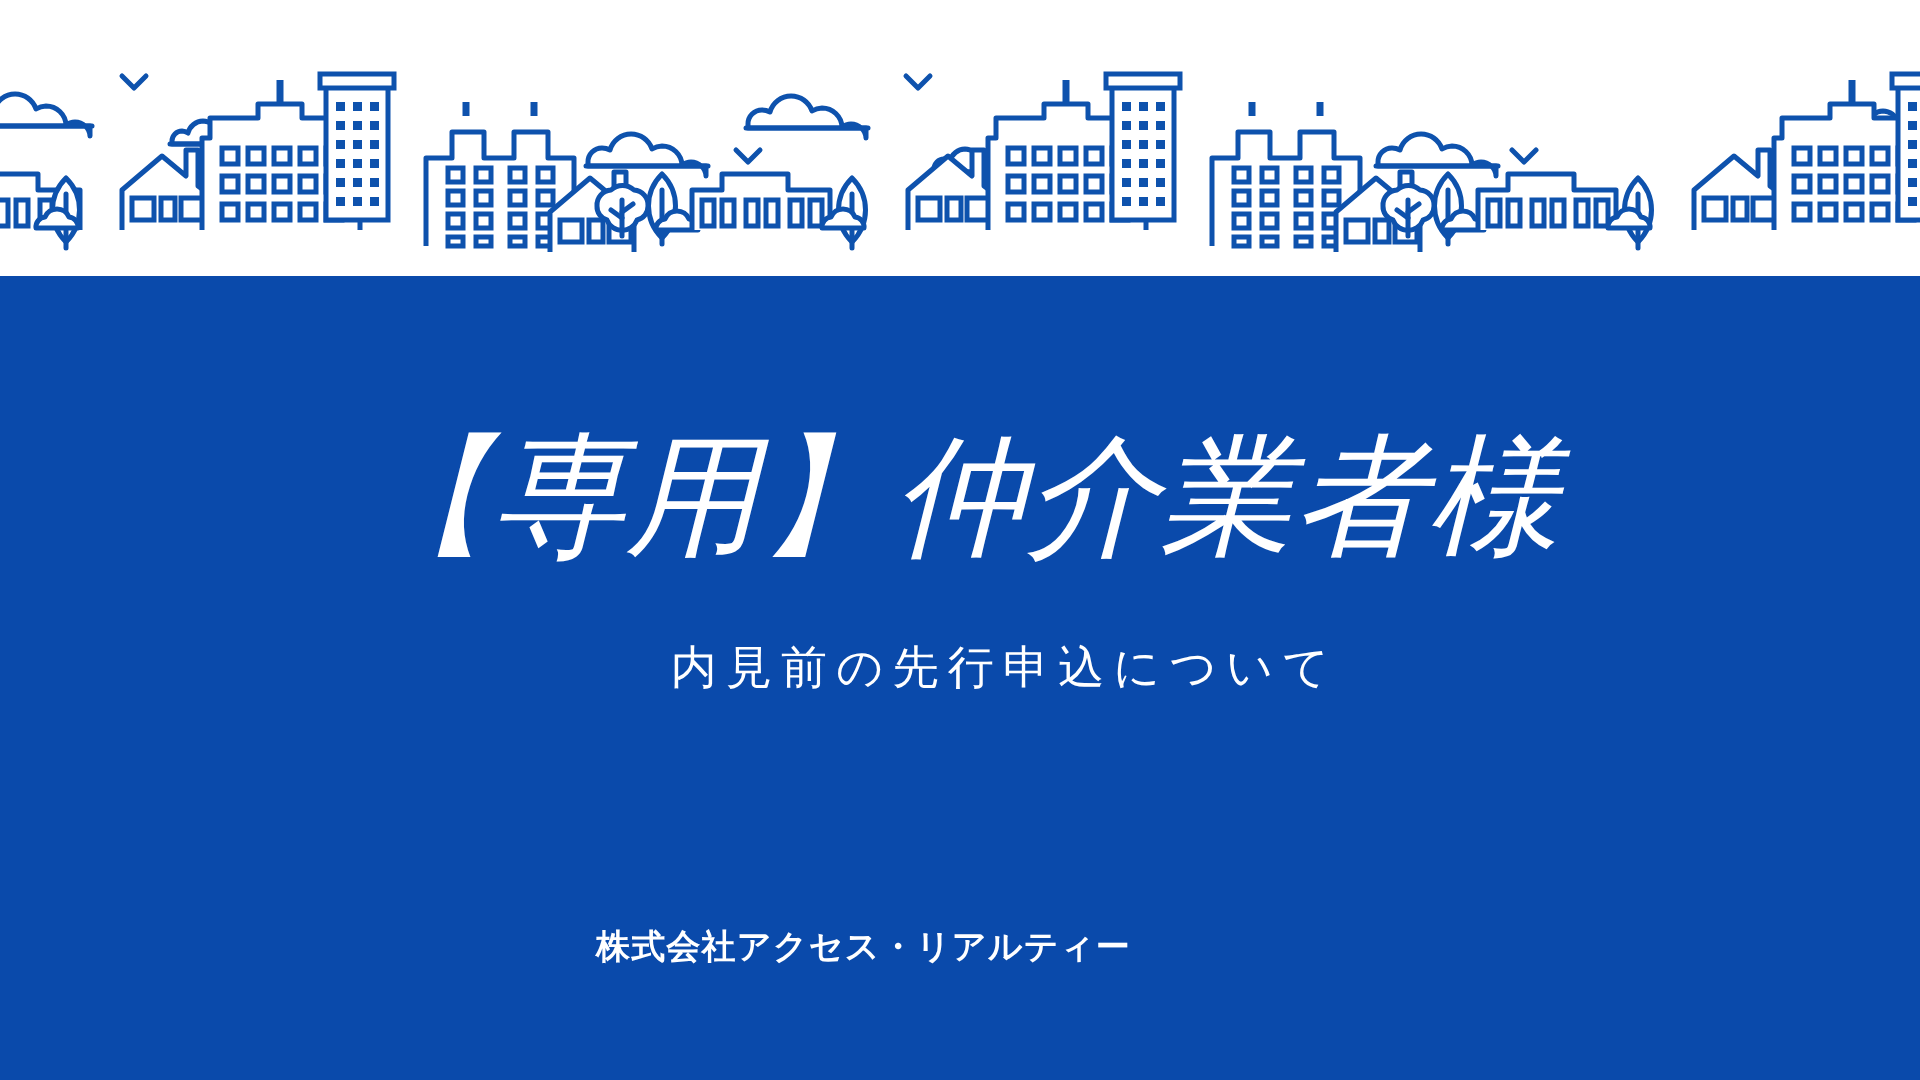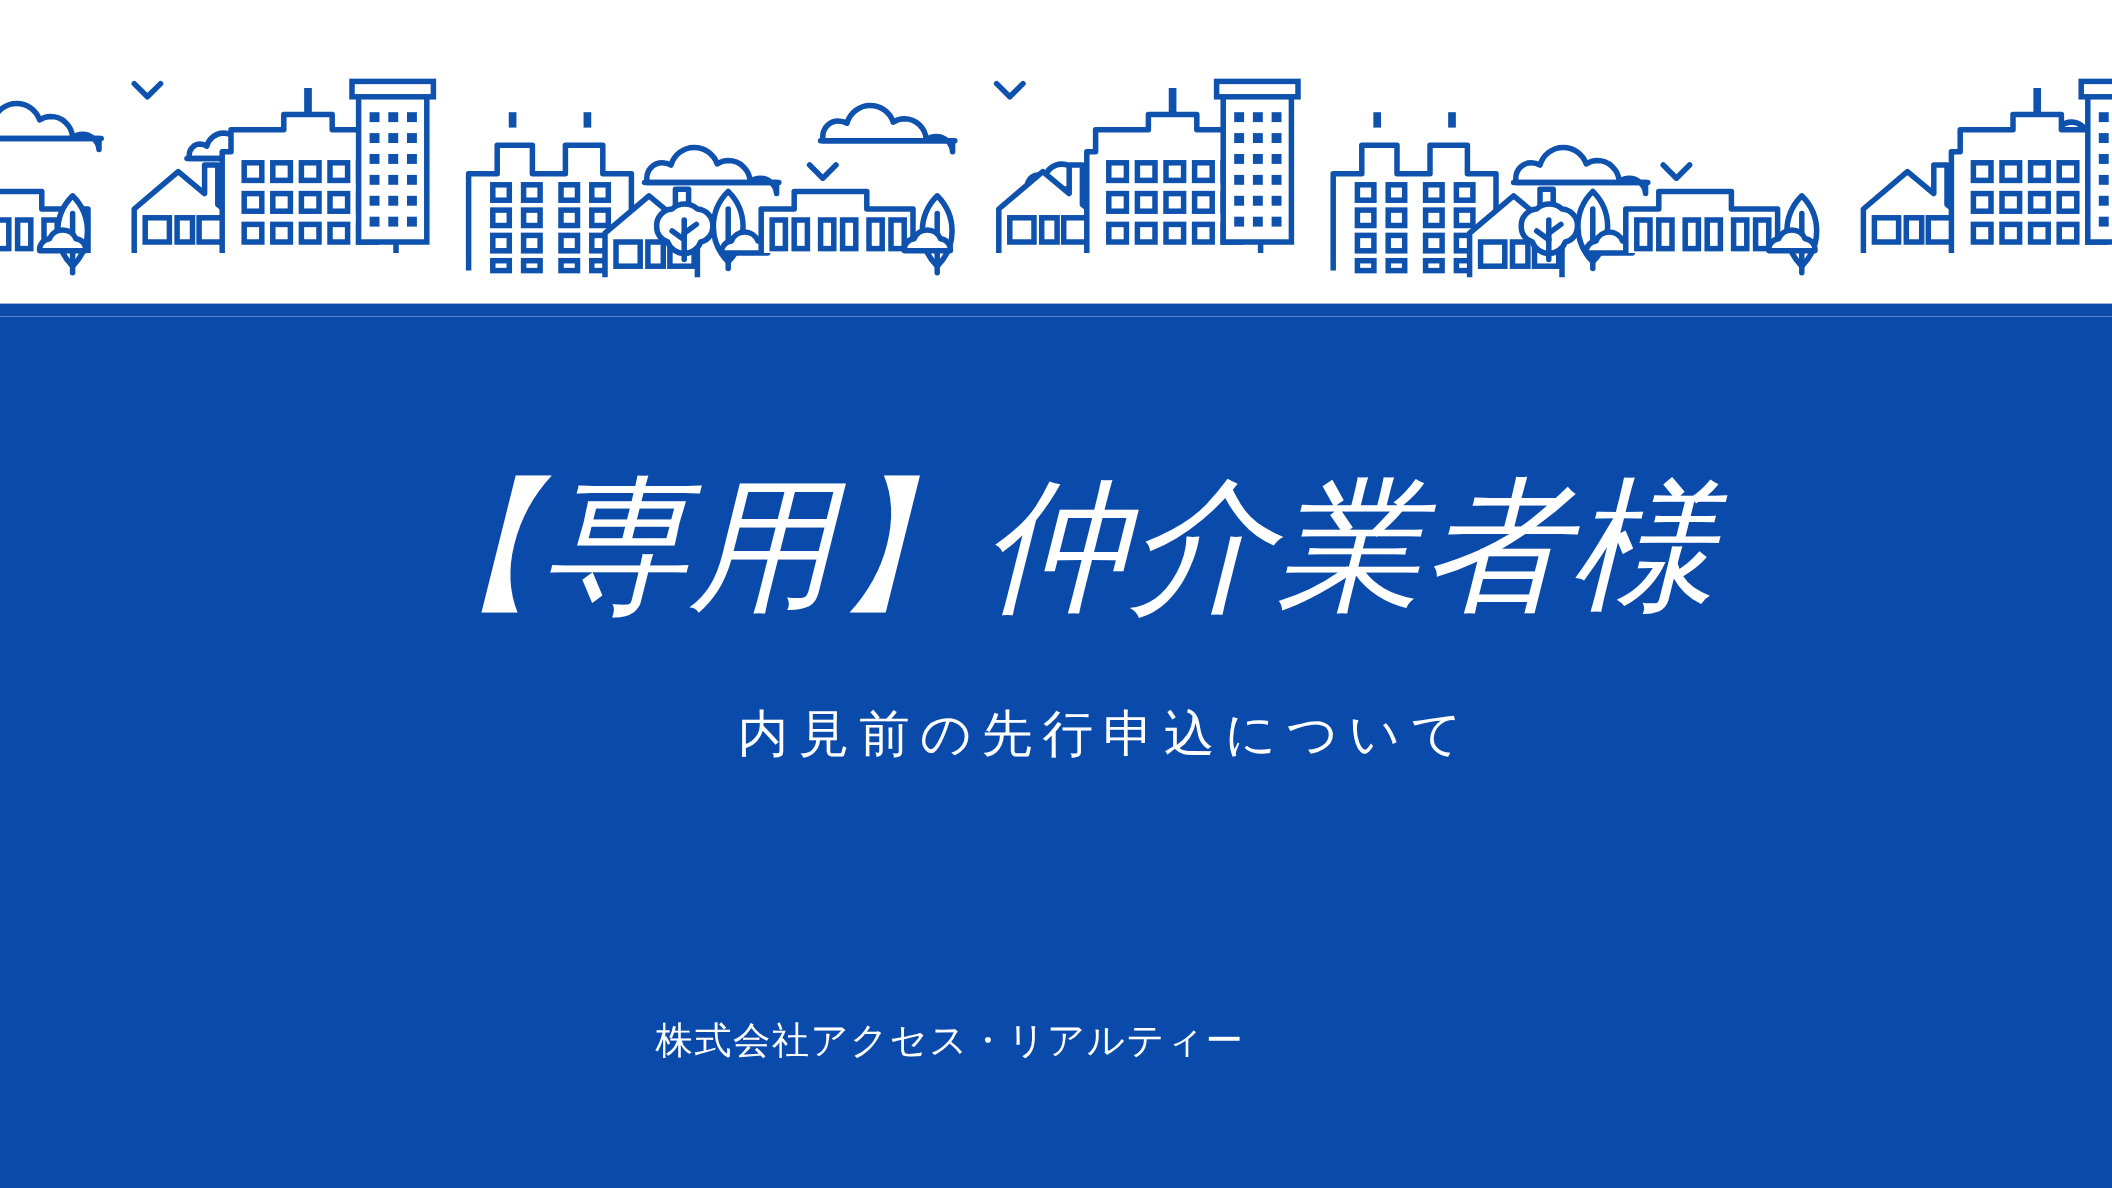--- a/index.html
+++ b/index.html
@@ -61,21 +61,21 @@
     text-indent:0.20em;
     white-space:nowrap;
     margin-left:40px;
   }
   #company {
     position:absolute;
     left:0; top:638px; width:1727px;
     color:#ffffff;
     font-size:34px;
     line-height:1.2;
-    font-weight:400;
+    font-weight:700;
     letter-spacing:0.035em;
     white-space:nowrap;
   }
 </style>
 </head>
 <body>
 
 <div id="slide">
 
   <div id="cityband">

